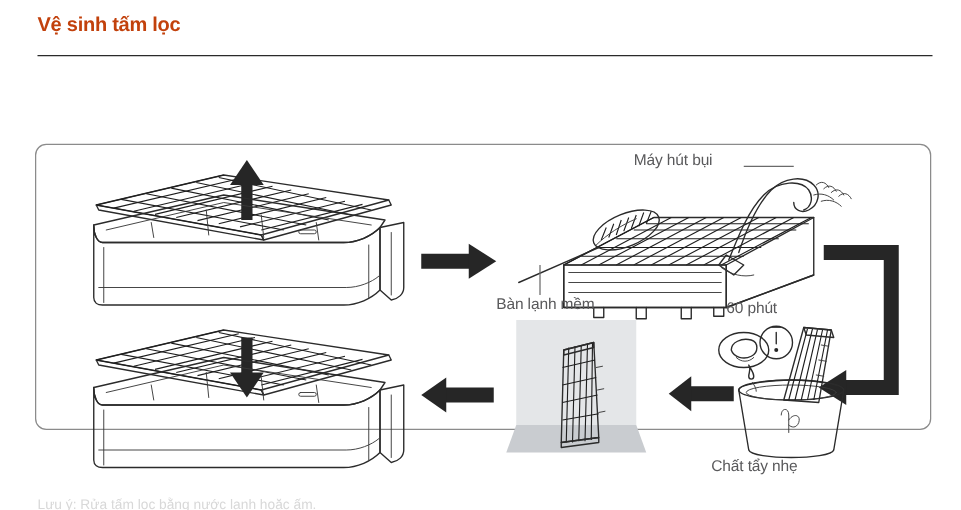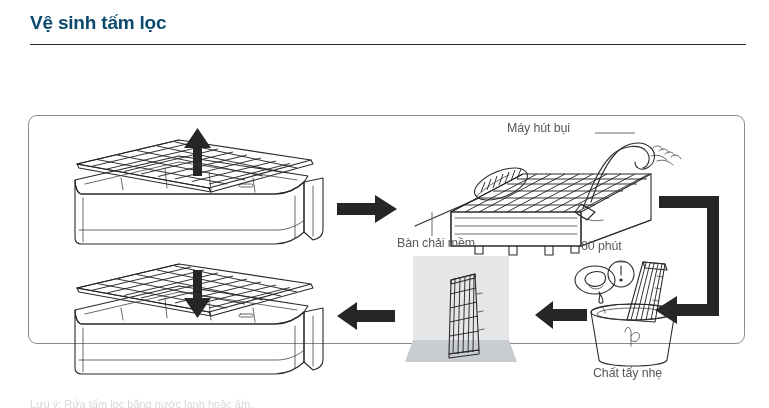--- a/index.html
+++ b/index.html
@@ -19,23 +19,23 @@
   .page {
     position: absolute;
     inset: 0;
   }
 
   
   .section-title {
     position: absolute;
     left: 30px;
     top: 12px;
-    font-size: 19px;
+    font-size: 16px;
     font-weight: bold;
-    color: #0c4a6e;
+    color: #c2410c;
     letter-spacing: -0.2px;
     white-space: nowrap;
   }
   .title-rule {
     position: absolute;
     left: 30px;
     top: 44px;
     width: 716px;
     height: 0;
     border-top: 1.6px solid #2a2a2a;
@@ -192,21 +192,21 @@
     </div>
 
     <div class="figlabel" style="left:478px; top:5px;">Máy hút bụi</div>
     <svg class="panel" style="left:566px; top:10px;" width="48" height="16" viewBox="0 0 48 16">
       <path class="leader" d="M0,7 L40,7"></path>
     </svg>
 
     <svg class="panel" style="left:396px; top:96px;" width="14" height="26" viewBox="0 0 14 26">
       <path class="leader" d="M7,0 L7,24"></path>
     </svg>
-    <div class="figlabel" style="left:368px; top:120px;">Bàn chải mềm</div>
+    <div class="figlabel" style="left:368px; top:120px;">Bàn lạnh mềm</div>
 
     <div class="panel" style="left:614px; top:80px;">
       <svg width="96" height="132" viewBox="0 0 96 132">
         <path class="solid-dark" d="M16,0 L76,0 L76,120 L64,120 L64,12 L16,12 Z"></path>
         <rect class="solid-dark" x="30" y="108" width="44" height="12"></rect>
         <path class="solid-dark" d="M34,100 L12,114 L34,128 Z"></path>
       </svg>
     </div>
 
     <div class="figlabel" style="left:552px; top:123px;">60 phút</div>
@@ -238,21 +238,21 @@
           <path class="ink-thin" d="M33,50 C35,53 36,55 36,57"></path>
 
           <circle class="ink" cx="52" cy="18" r="13" fill="#ffffff"></circle>
           <path class="ink" d="M52,10 L52,19" stroke-width="1.6"></path>
           <circle class="solid-dark" cx="52" cy="24" r="1.6"></circle>
           <path class="ink-thin" d="M48,6 L56,6"></path>
         </g>
       </svg>
     </div>
 
-    <div class="figlabel" style="left:564px; top:250px;">Chất tẩy nhẹ</div>
+    <div class="figlabel" style="left:540px; top:250px;">Chất tẩy nhẹ</div>
 
     <div class="panel" style="left:506px; top:185px;">
       <svg width="52" height="28" viewBox="0 0 52 28">
         <rect class="solid-dark" x="14" y="8" width="38" height="12"></rect>
         <path class="solid-dark" d="M18,0 L0,14 L18,28 Z"></path>
       </svg>
     </div>
 
     <div class="panel" style="left:376px; top:138px;">
       <svg width="120" height="118" viewBox="0 0 120 118">

